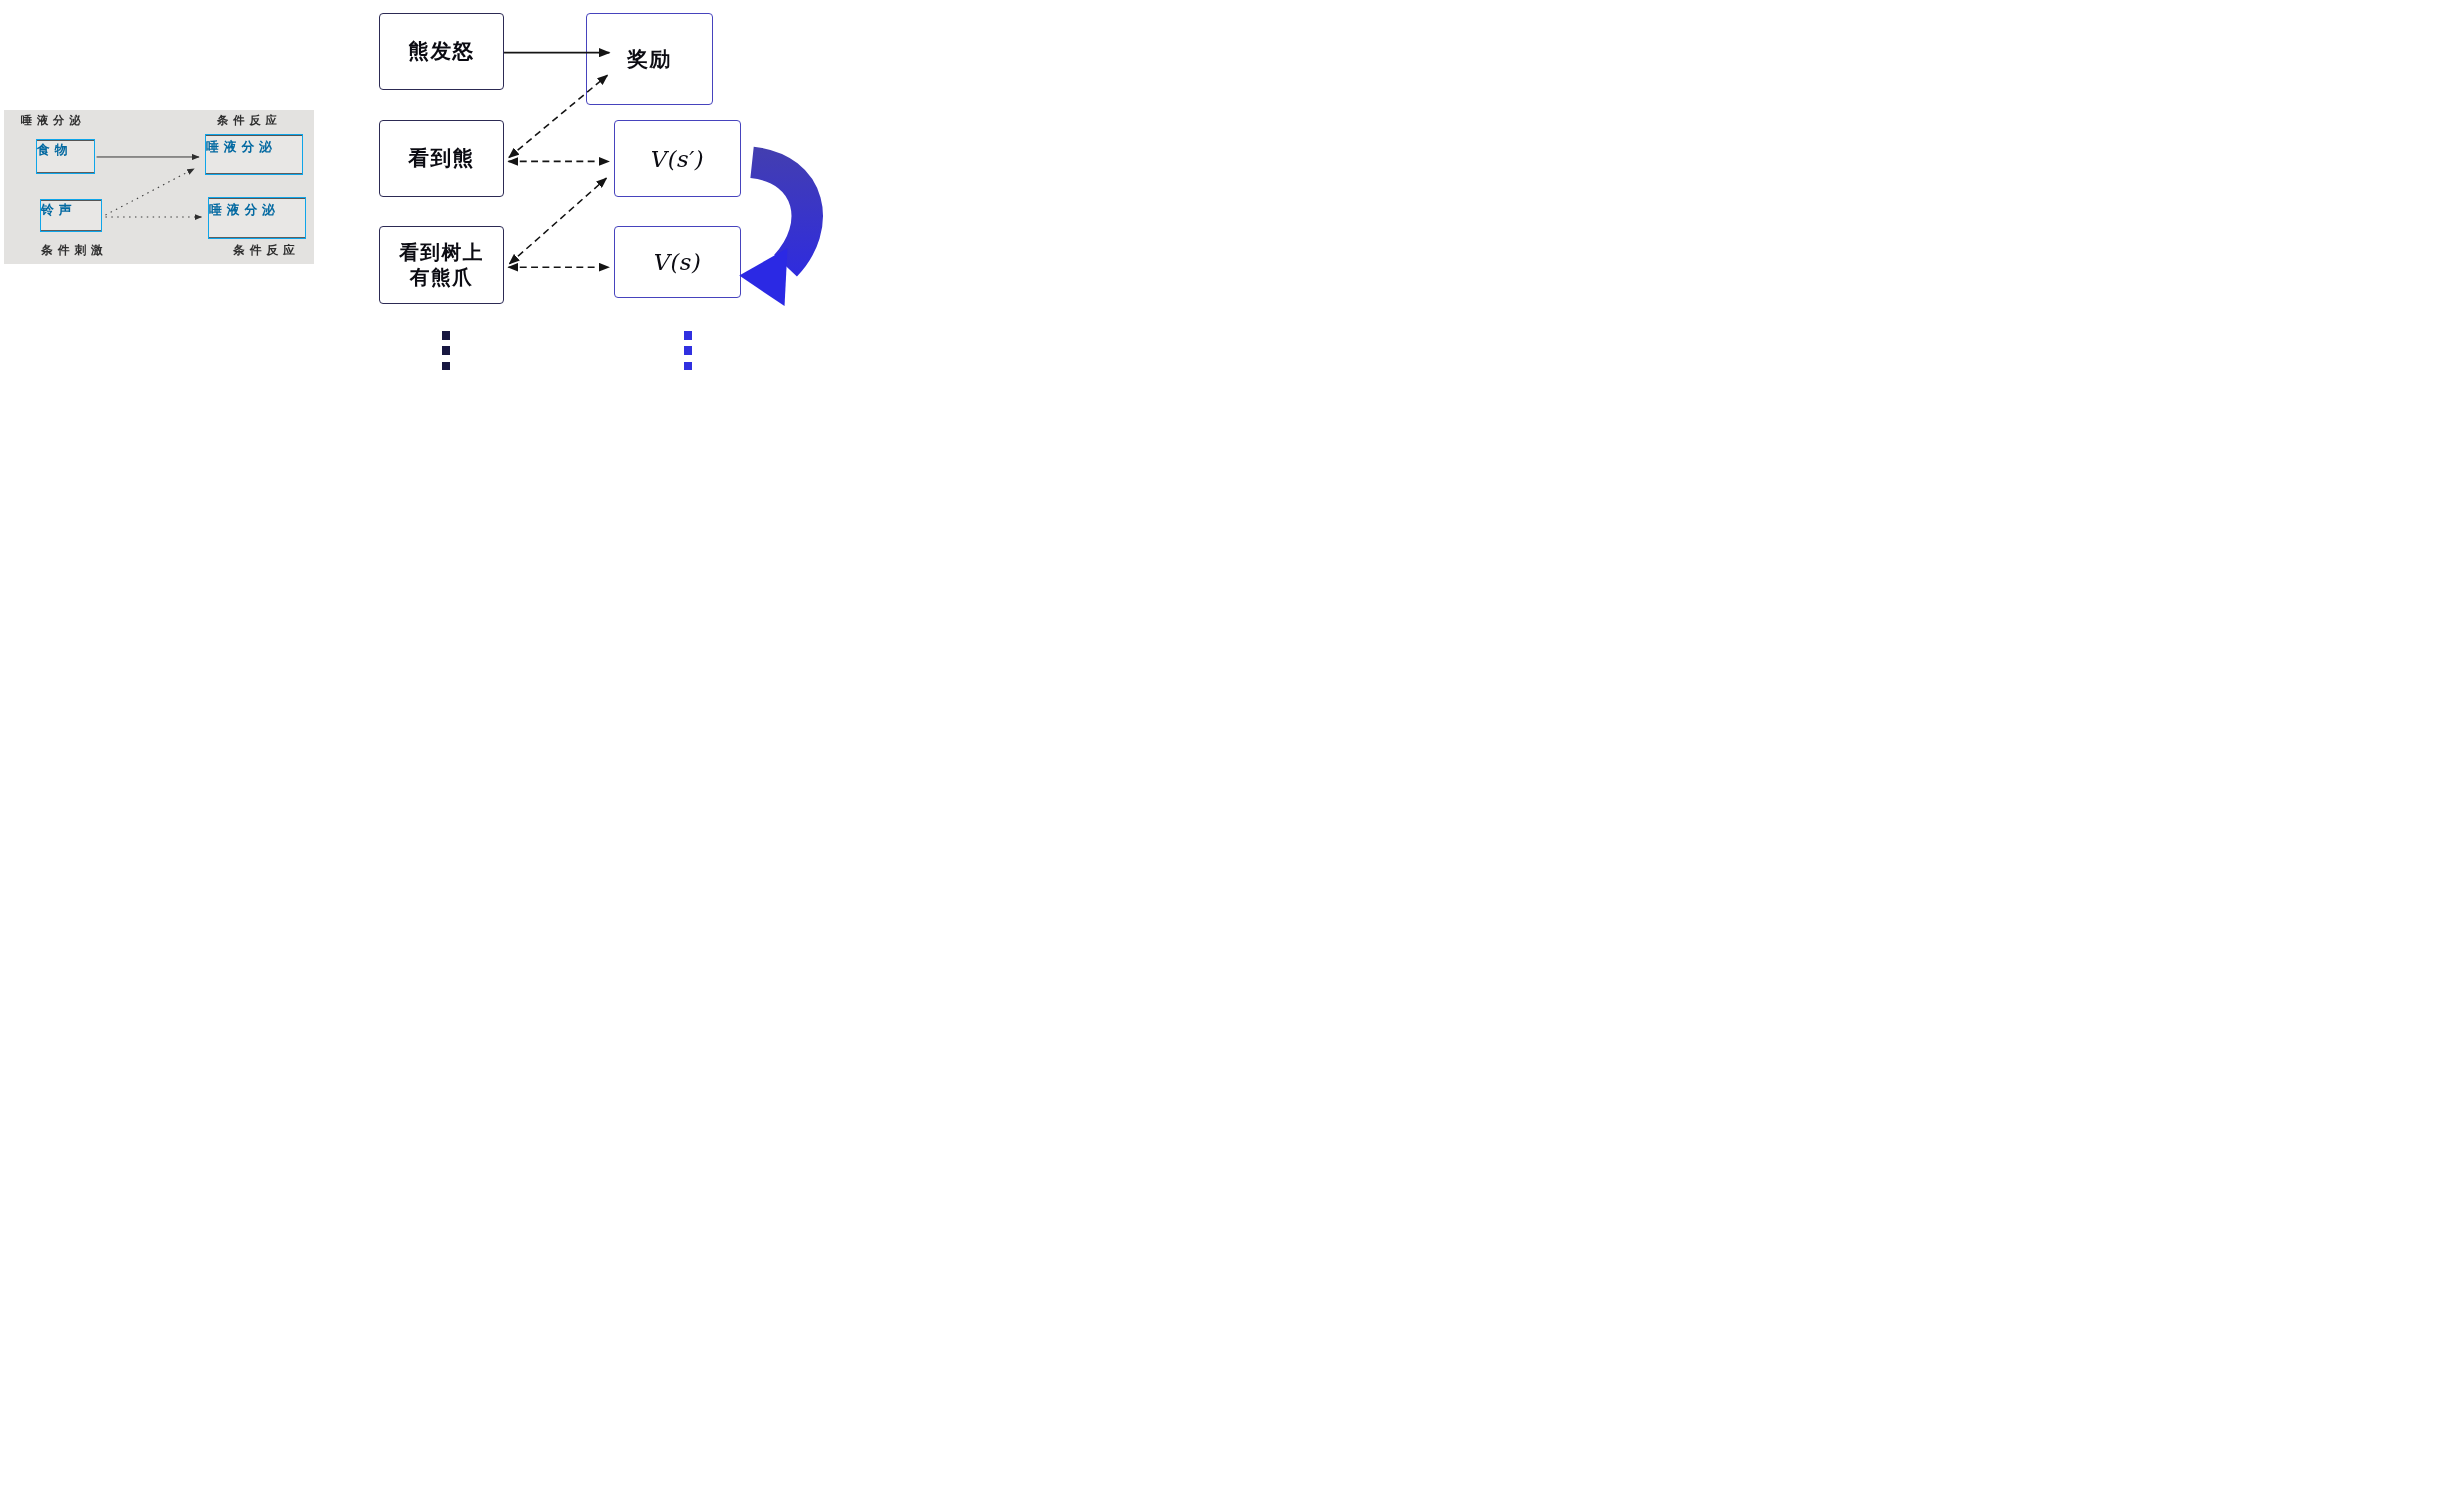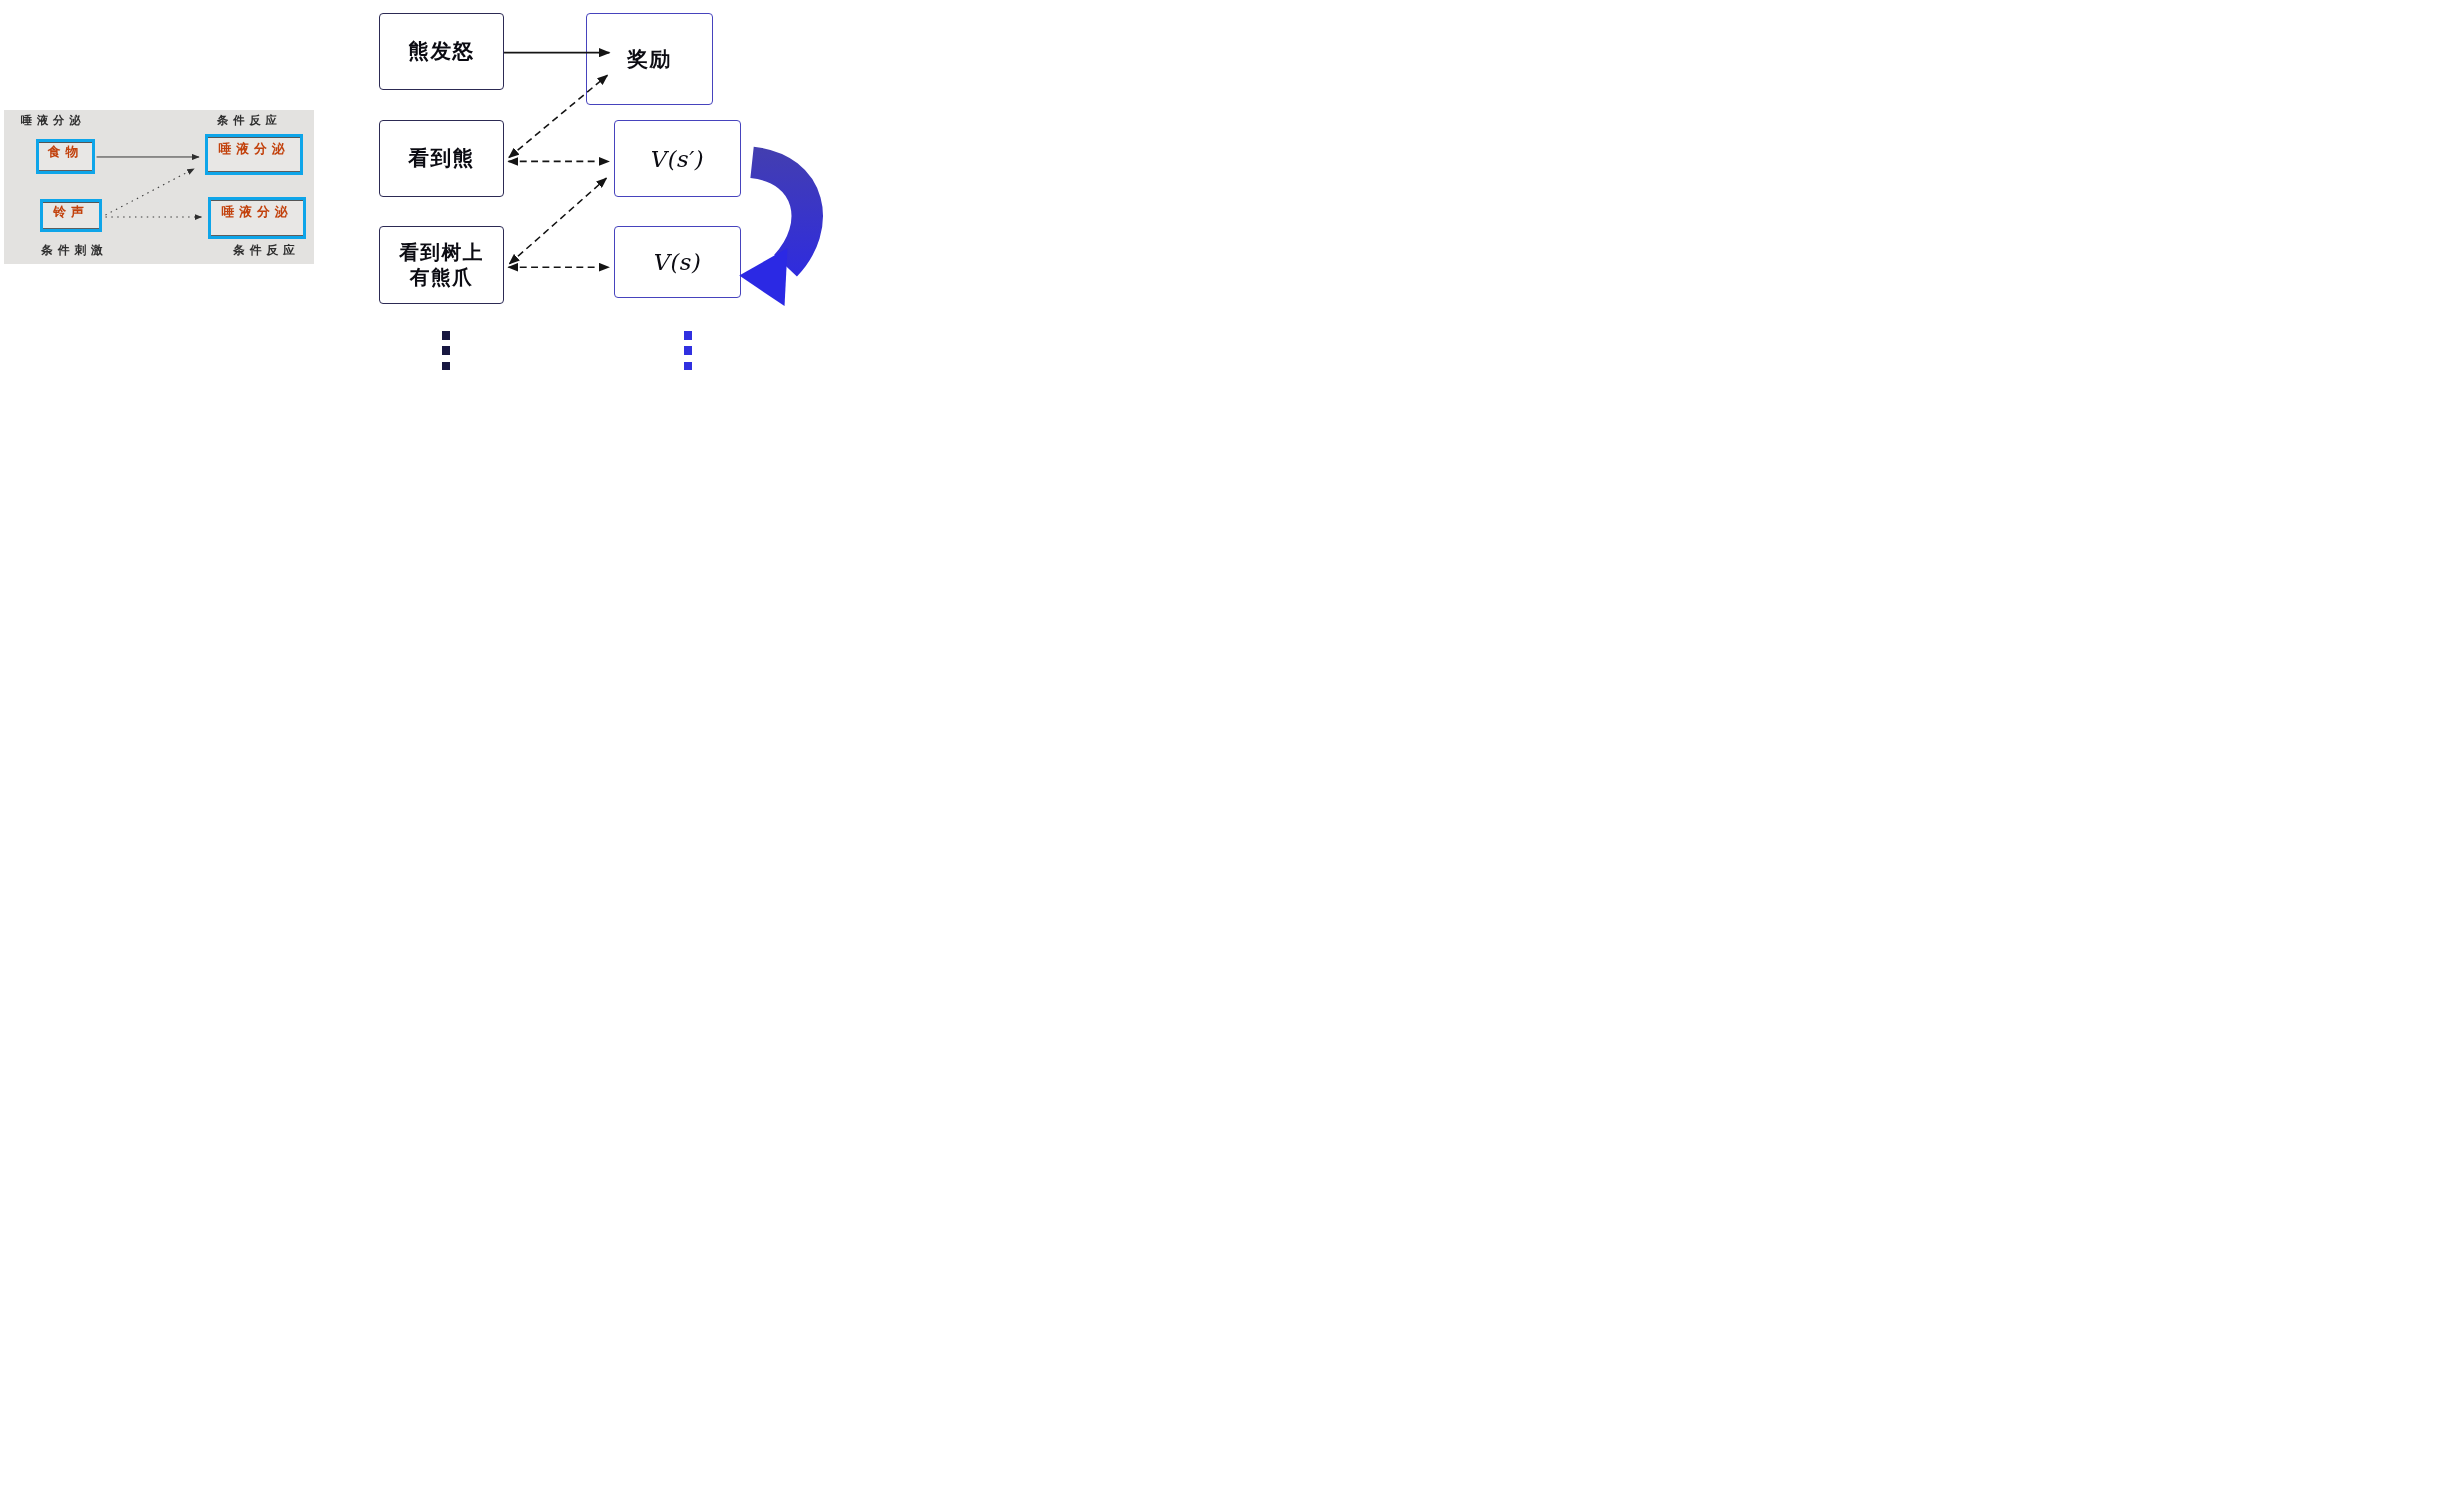--- a/index.html
+++ b/index.html
@@ -17,23 +17,23 @@
   
   .panel{
     position:absolute;left:4.4px;top:110px;width:310px;height:154px;
     background:var(--panel-bg,#e3e2e0);
   }
   .plabel{
     position:absolute;font-size:11.3px;font-weight:700;color:#2e2e2e;
     letter-spacing:4.9px;white-space:nowrap;
   }
   .pbox{
-    position:absolute;border:3px solid #0ea5e9;background:#e8e7e5;
+    position:absolute;border:1px solid #0ea5e9;background:#e8e7e5;
     box-shadow:inset 0 1px 0 #555555, inset 0 -1px 0 #5e5e5e;
-    text-align:center;color:#c2410c;font-weight:700;font-size:12.8px;letter-spacing:4.9px;
+    text-align:left;color:#0369a1;font-weight:700;font-size:12.8px;letter-spacing:4.9px;
     box-sizing:border-box;
   }
   .pbox span{display:block;}
   
   .rlbox{
     position:absolute;background:#ffffff;border-radius:4px;box-sizing:border-box;
     display:flex;align-items:center;justify-content:center;text-align:center;
     color:#0b0b12;font-weight:700;
   }
   .rlbox.navy{border:1.5px solid var(--navy,#2c2a54);}

